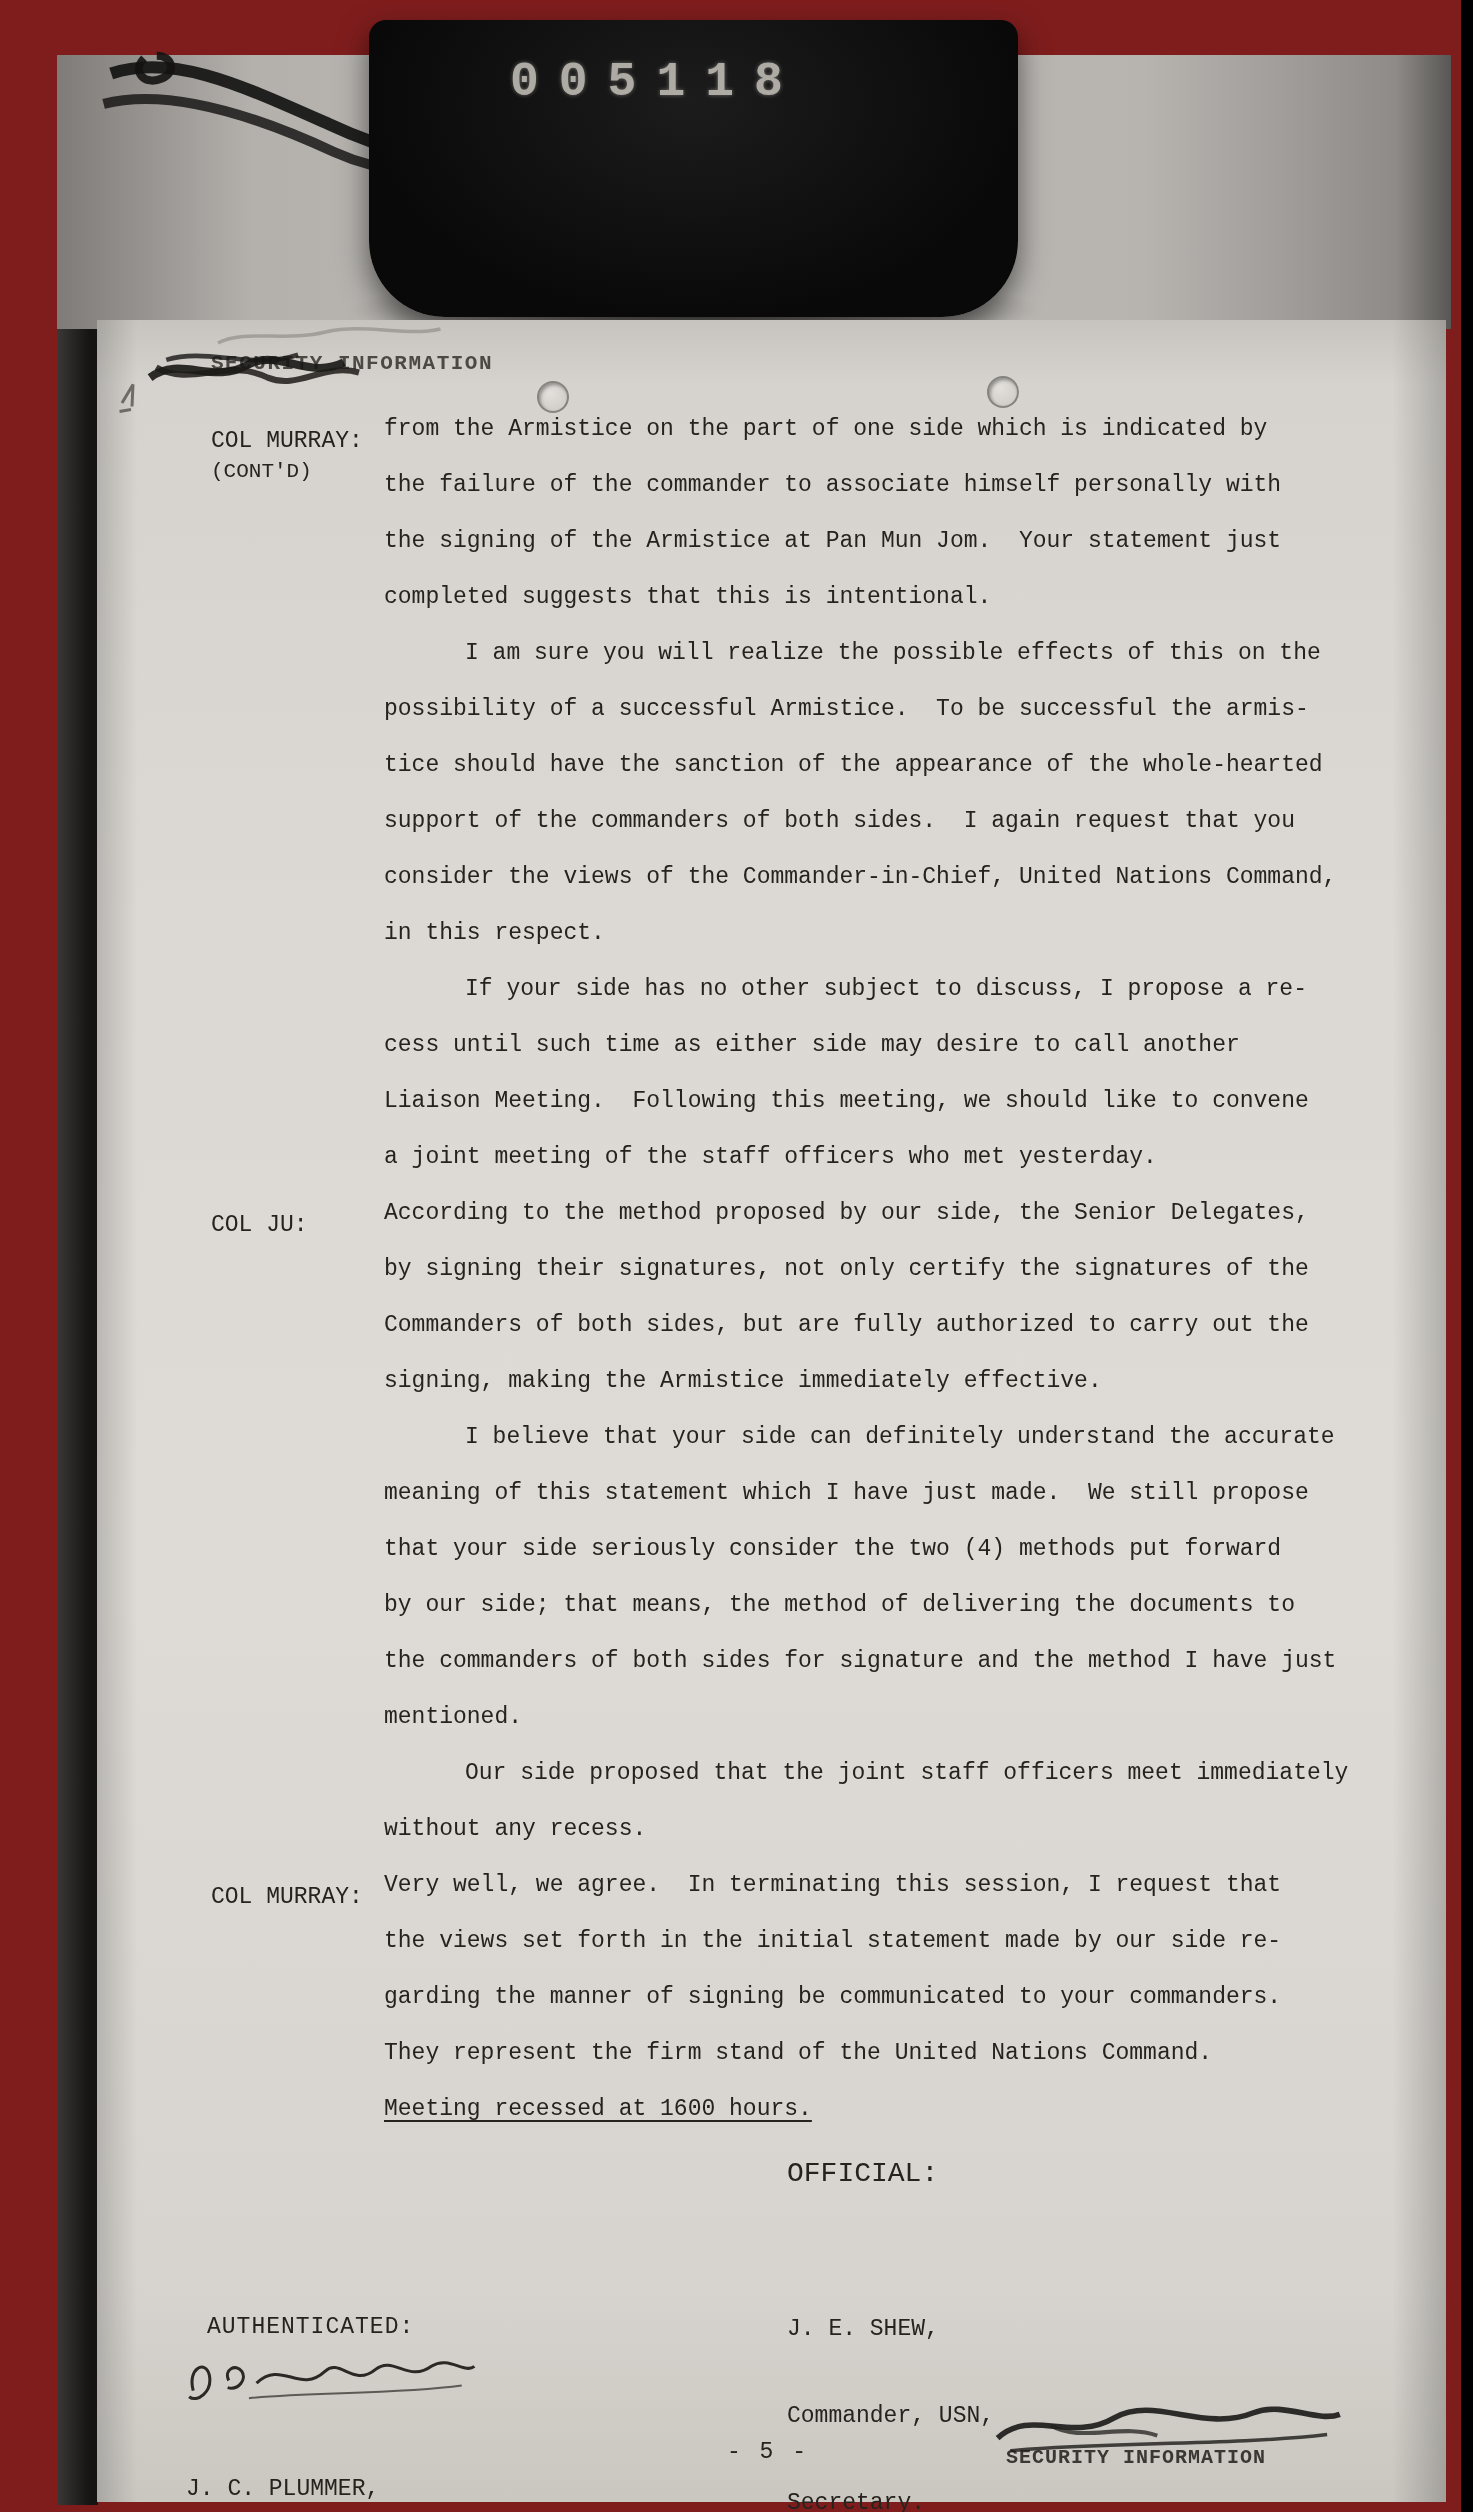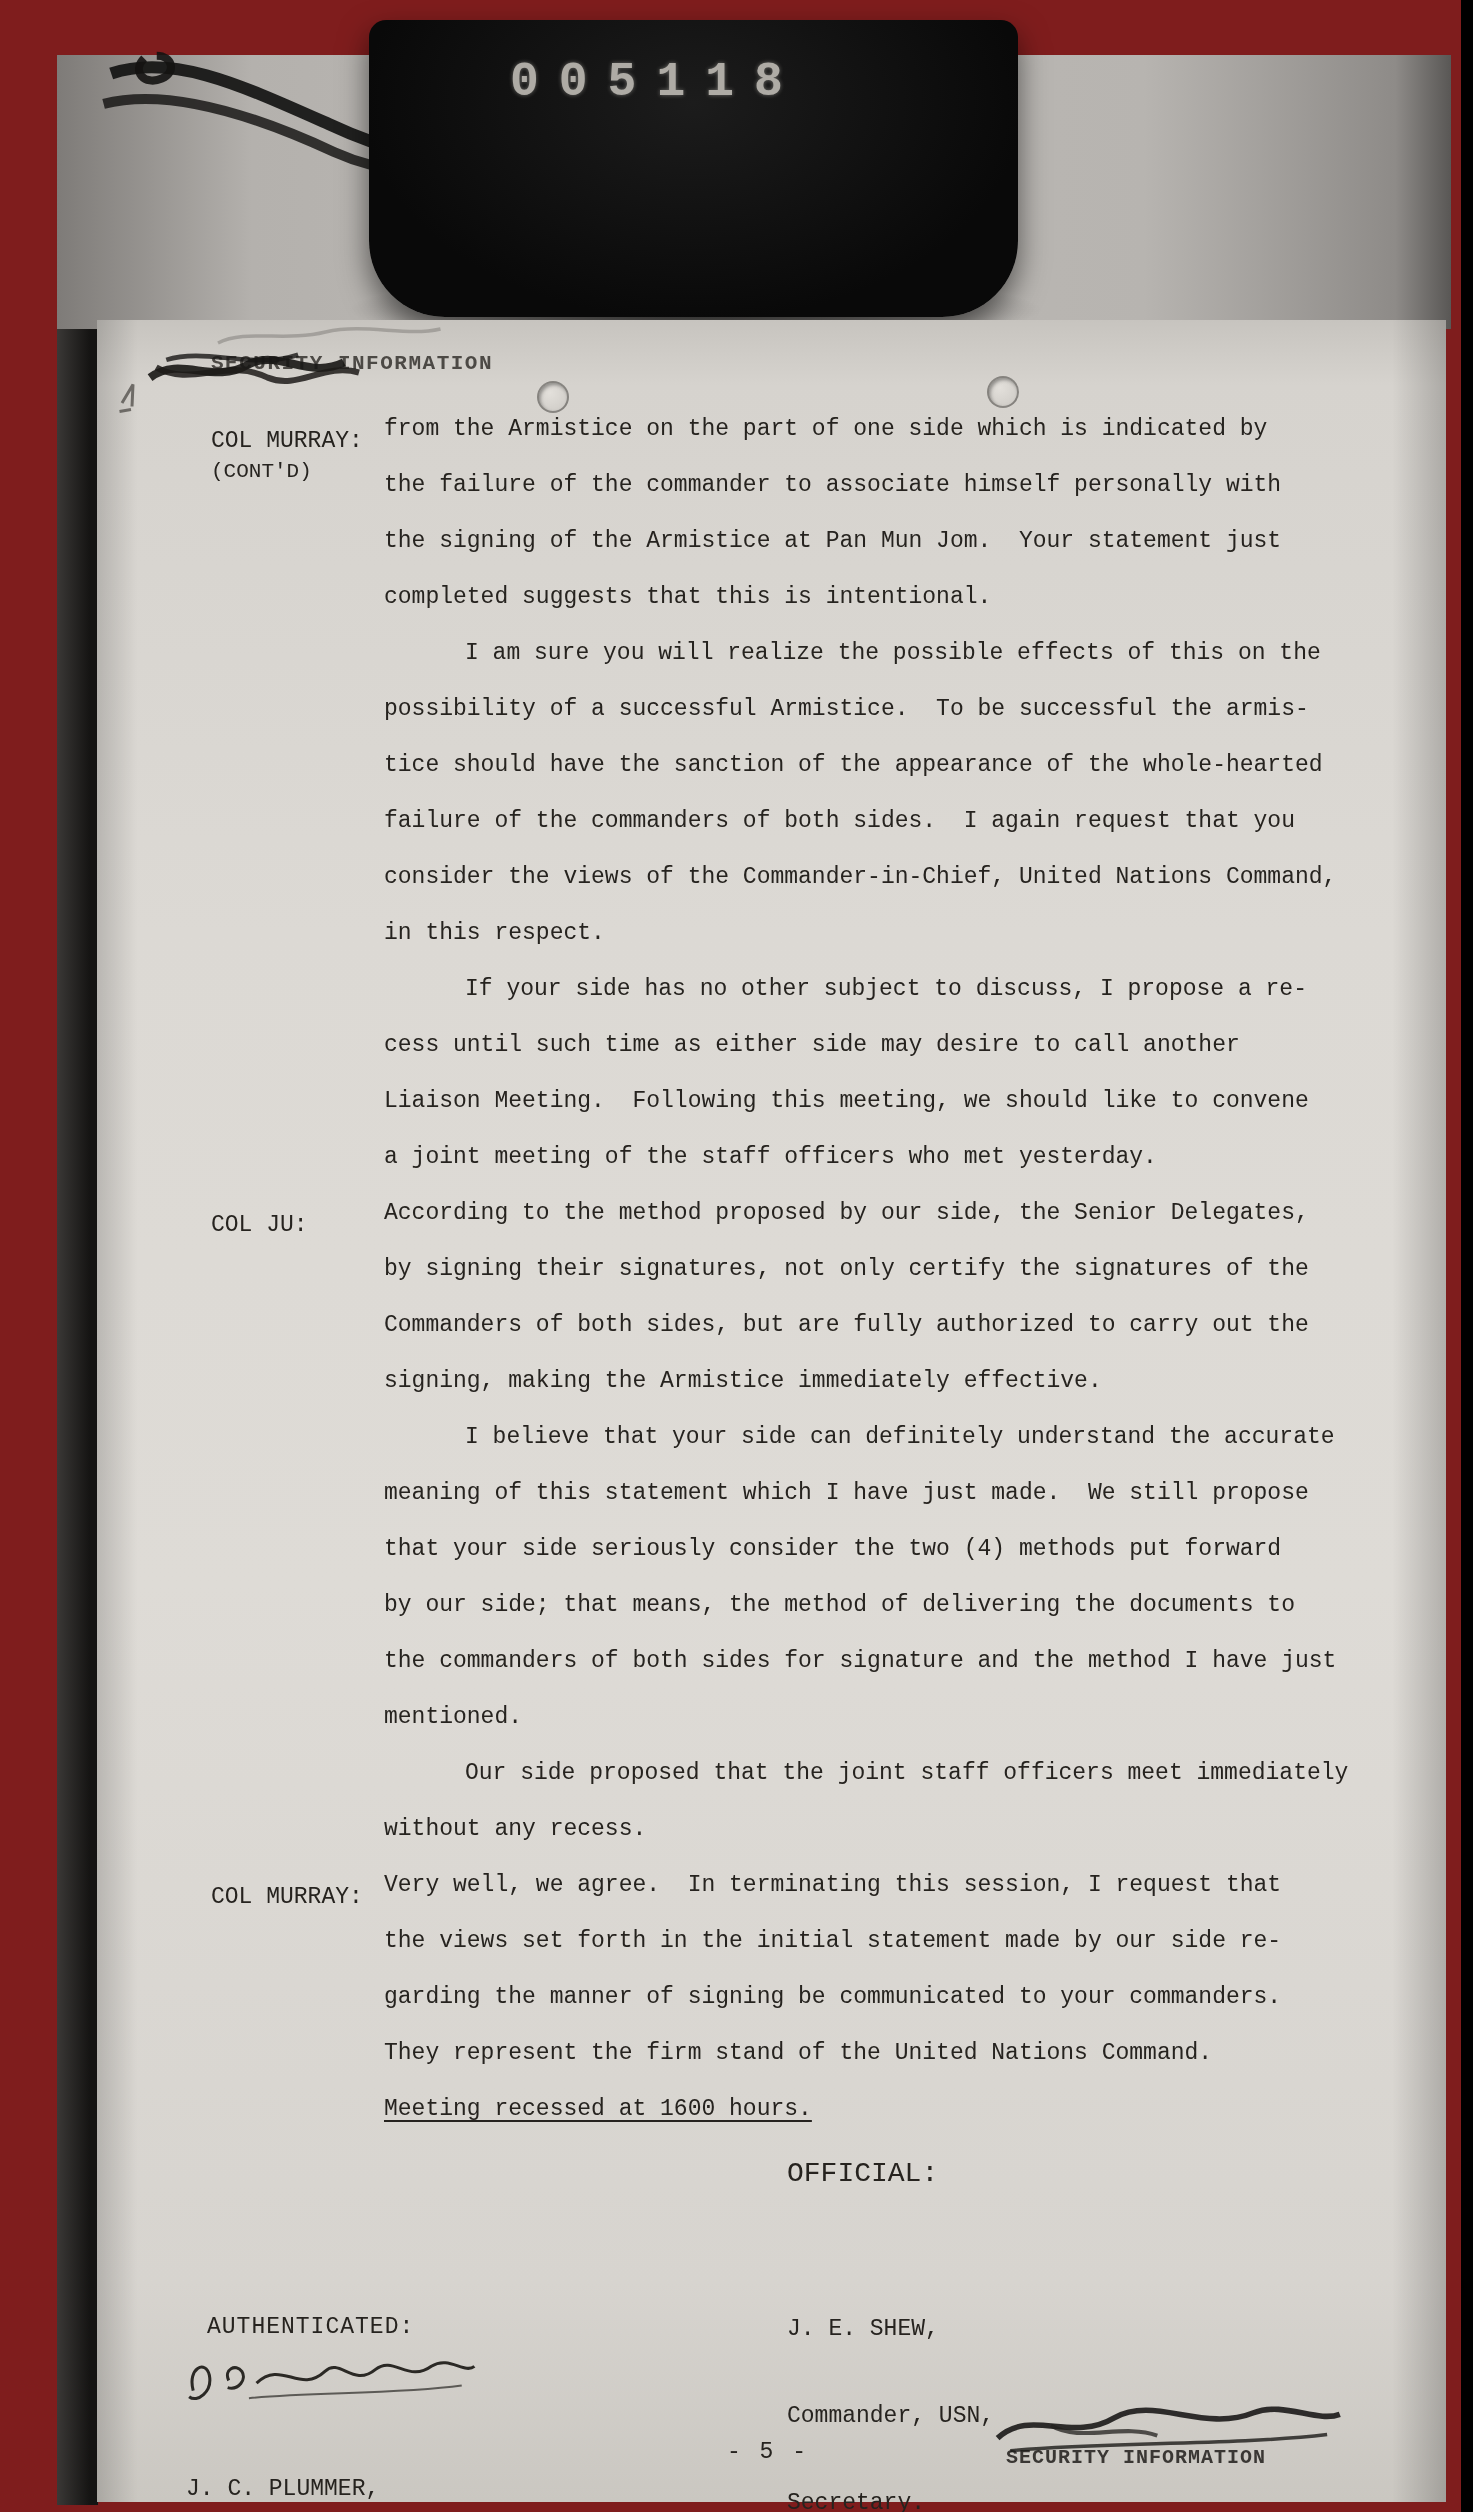--- a/index.html
+++ b/index.html
@@ -127,21 +127,21 @@
         <div class="line">
           <span class="text indent">I am sure you will realize the possible effects of this on the</span>
         </div>
         <div class="line">
           <span class="text">possibility of a successful Armistice.  To be successful the armis-</span>
         </div>
         <div class="line">
           <span class="text">tice should have the sanction of the appearance of the whole-hearted</span>
         </div>
         <div class="line">
-          <span class="text">failure of the commanders of both sides.  I again request that you</span>
+          <span class="text">support of the commanders of both sides.  I again request that you</span>
         </div>
         <div class="line">
           <span class="text">consider the views of the Commander-in-Chief, United Nations Command,</span>
         </div>
         <div class="line">
           <span class="text">in this respect.</span>
         </div>
         <div class="line">
           <span class="text indent">If your side has no other subject to discuss, I propose a re-</span>
         </div>

